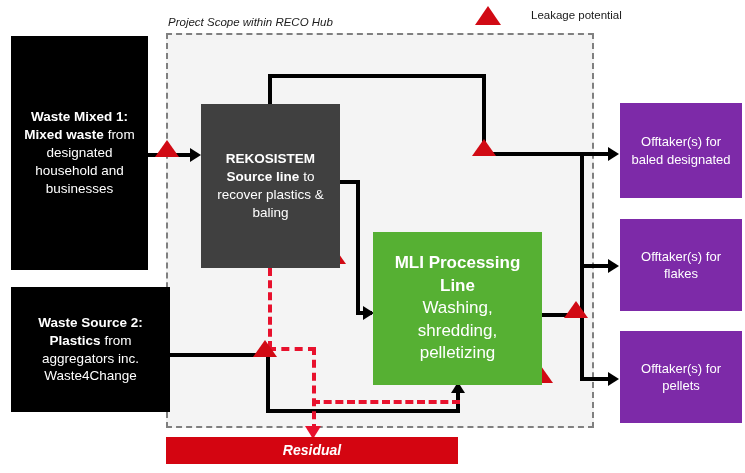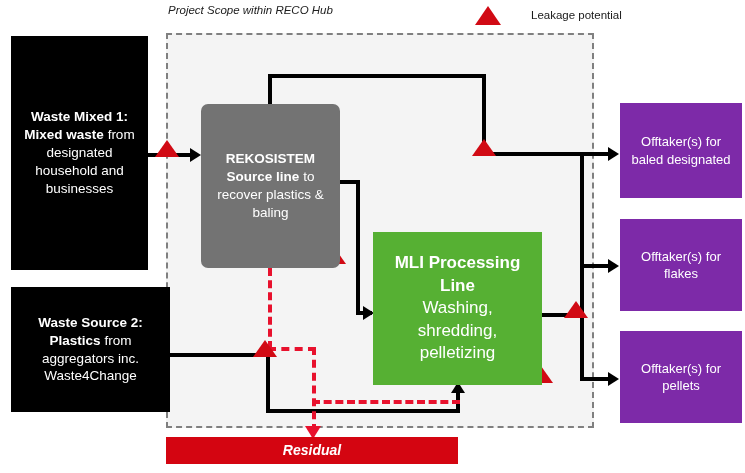--- a/index.html
+++ b/index.html
@@ -24,23 +24,22 @@
     text-align: center;
     color: #ffffff;
     line-height: 1.32;
   }
   .box .inner { padding: 0 8px; }
   .src {
     background: #000000;
     font-size: 13.5px;
   }
   .proc-blue {
-    background: #737373;
+    background: #404040;
     font-size: 13.5px;
-    border-radius: 7px;
   }
   .proc-green {
     background: #56b033;
     font-size: 17px;
   }
   .offtaker {
     background: #7d2aa8;
     font-size: 13px;
   }
   .residual {
@@ -124,21 +123,21 @@
     color: #1a1a1a;
     white-space: nowrap;
   }
 </style>
 </head>
 <body>
 
 <div id="canvas">
 
   <div class="scope" style="left:166px; top:33px; width:428px; height:395px;"></div>
-  <div class="scope-label" style="left:168px; top:4px;text-align:right;">Project Scope within RECO Hub</div>
+  <div class="scope-label" style="left:168px; top:16px;text-align:right;">Project Scope within RECO Hub</div>
 
   <div class="tri" style="left:475px; top:6px;"></div>
   <div class="legend-label" style="left:503px; top:9px;padding-left:28px;">Leakage potential</div>
 
   <div class="ln ln-h" style="left:148px; top:153px; width:45px;"></div>
   <div class="arrow-r" style="left:190px; top:148px;"></div>
 
   <div class="ln ln-v" style="left:268px; top:74px; height:32px;"></div>
   <div class="ln ln-h" style="left:268px; top:74px; width:218px;"></div>
   <div class="ln ln-v" style="left:482px; top:74px; height:80px;"></div>

